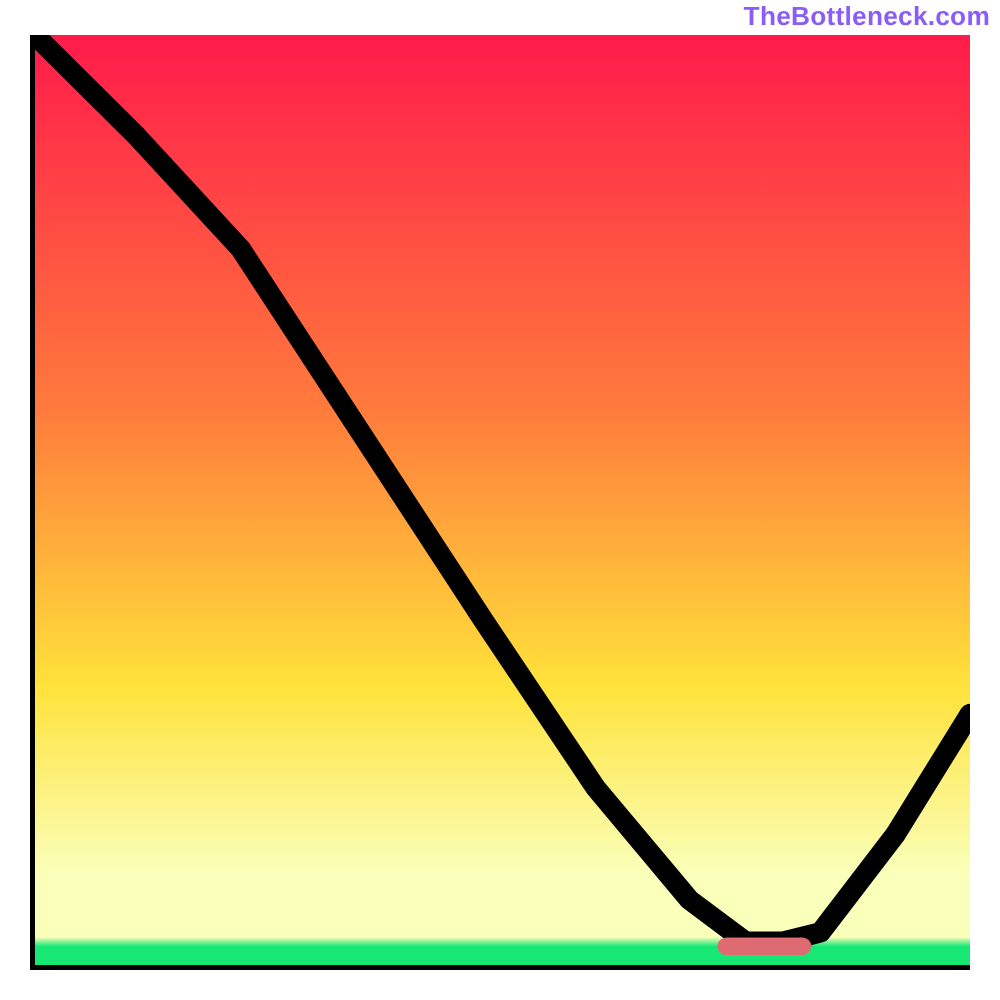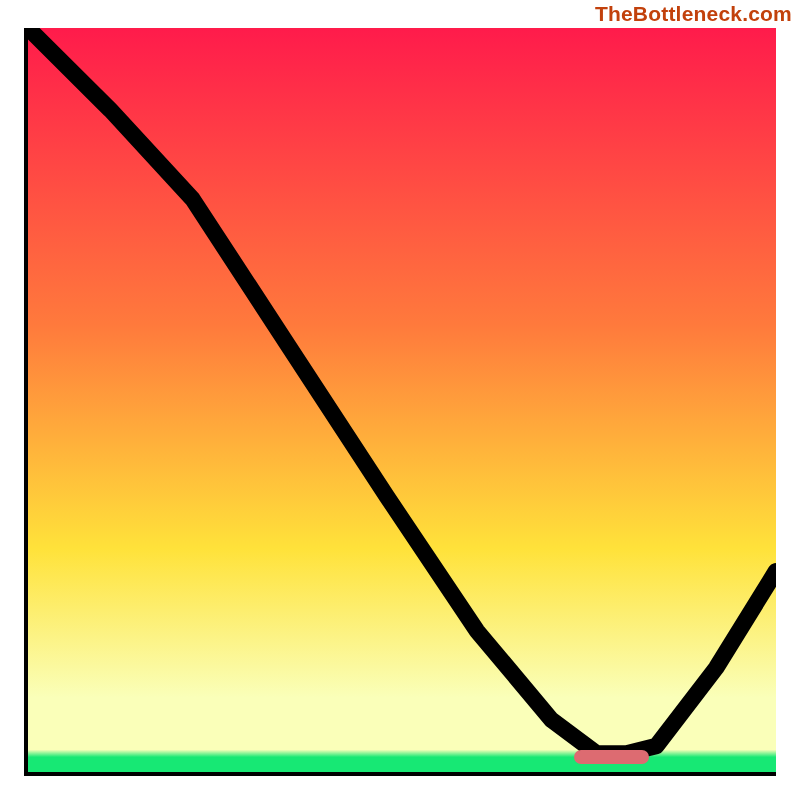--- a/index.html
+++ b/index.html
@@ -15,21 +15,21 @@
     position: relative;
     width: 800px;
     height: 800px;
   }
   .watermark {
     position: absolute;
     top: 2px;
     right: 8px;
     font-size: 21px;
     font-weight: 600;
-    color: #c2410c;
+    color: #8b5cf6;
     letter-spacing: 0.2px;
     user-select: none;
   }
   .plot {
     position: absolute;
     left: 24px;
     top: 28px;
     width: 752px;   
     height: 748px;  
     border-left: 4px solid #000;

